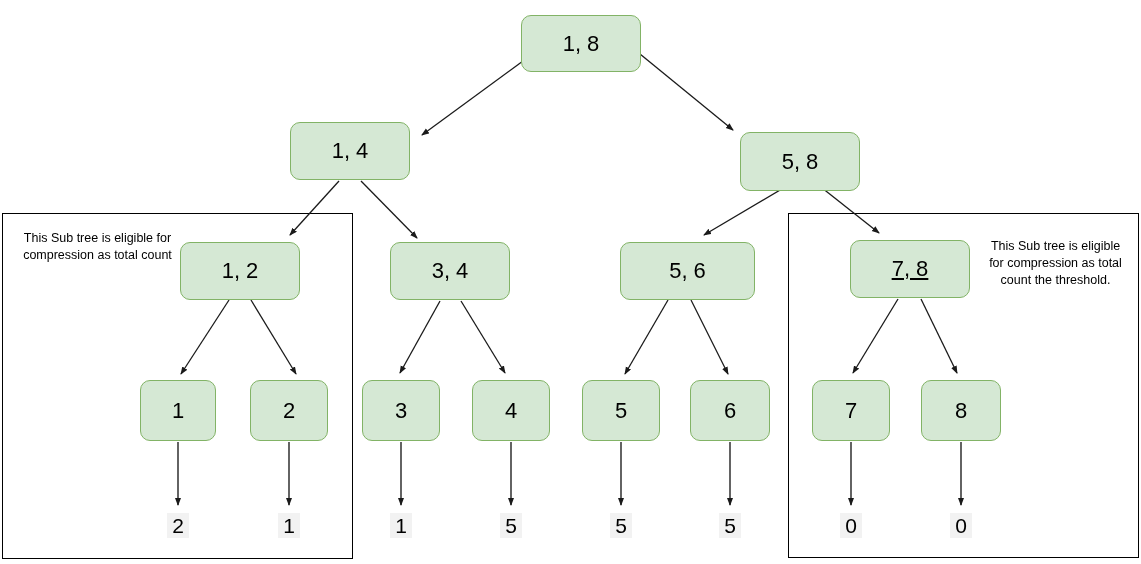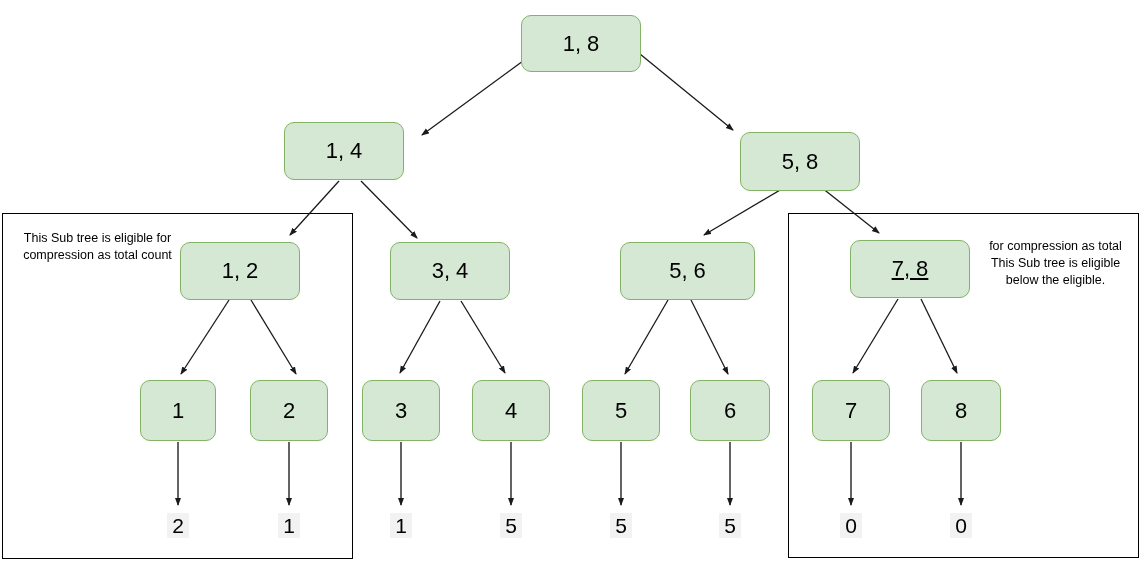--- a/index.html
+++ b/index.html
@@ -66,23 +66,23 @@
 <div id="canvas">
 
   <div class="compress-box" style="left:2px; top:213px; width:351px; height:346px;"></div>
   <div class="compress-box" style="left:788px; top:213px; width:351px; height:345px;"></div>
 
   <div class="annotation" style="left:0px; top:230px; width:195px;">
     <div>This Sub tree is eligible for</div>
     <div>compression as total count</div>
   </div>
   <div class="annotation" style="left:978px; top:238px; width:155px;">
+    <div>This Sub tree is eligible</div>
     <div>for compression as total</div>
-    <div>This Sub tree is eligible</div>
-    <div>below the eligible.</div>
+    <div>count the threshold.</div>
   </div>
 
   <svg id="edges" viewBox="0 0 1141 564" xmlns="http://www.w3.org/2000/svg">
     <defs>
       <marker id="ah" markerWidth="9" markerHeight="8" refX="7" refY="3" orient="auto" markerUnits="userSpaceOnUse">
         <path d="M0,0 L8,3 L0,6 Z" fill="#1a1a1a"></path>
       </marker>
     </defs>
     <g stroke="#1a1a1a" stroke-width="1.3" fill="none">
       <line x1="523" y1="61" x2="422" y2="135" marker-end="url(#ah)"></line>
@@ -107,21 +107,21 @@
       <line x1="511" y1="442" x2="511" y2="505" marker-end="url(#ah)"></line>
       <line x1="621" y1="442" x2="621" y2="505" marker-end="url(#ah)"></line>
       <line x1="730" y1="442" x2="730" y2="505" marker-end="url(#ah)"></line>
       <line x1="851" y1="442" x2="851" y2="505" marker-end="url(#ah)"></line>
       <line x1="961" y1="442" x2="961" y2="505" marker-end="url(#ah)"></line>
     </g>
   </svg>
 
   <div class="node" style="left:521px; top:3px;   width:120px; height:57px;margin-top:12px;">1, 8</div>
 
-  <div class="node" style="left:284px; top:122px; width:120px; height:58px;">1, 4</div>
+  <div class="node" style="left:290px; top:122px; width:120px; height:58px;">1, 4</div>
   <div class="node" style="left:740px; top:132px; width:120px; height:59px;">5, 8</div>
 
   <div class="node" style="left:180px; top:242px; width:120px; height:58px;text-align:center;">1, 2</div>
   <div class="node" style="left:390px; top:242px; width:120px; height:58px;">3, 4</div>
   <div class="node" style="left:620px; top:242px; width:135px; height:58px;">5, 6</div>
   <div class="node" style="left:850px; top:240px; width:120px; height:58px;text-decoration:underline;">7, 8</div>
 
   <div class="node" style="left:140px; top:380px; width:76px; height:61px;">1</div>
   <div class="node" style="left:250px; top:380px; width:78px; height:61px;">2</div>
   <div class="node" style="left:362px; top:380px; width:78px; height:61px;">3</div>

